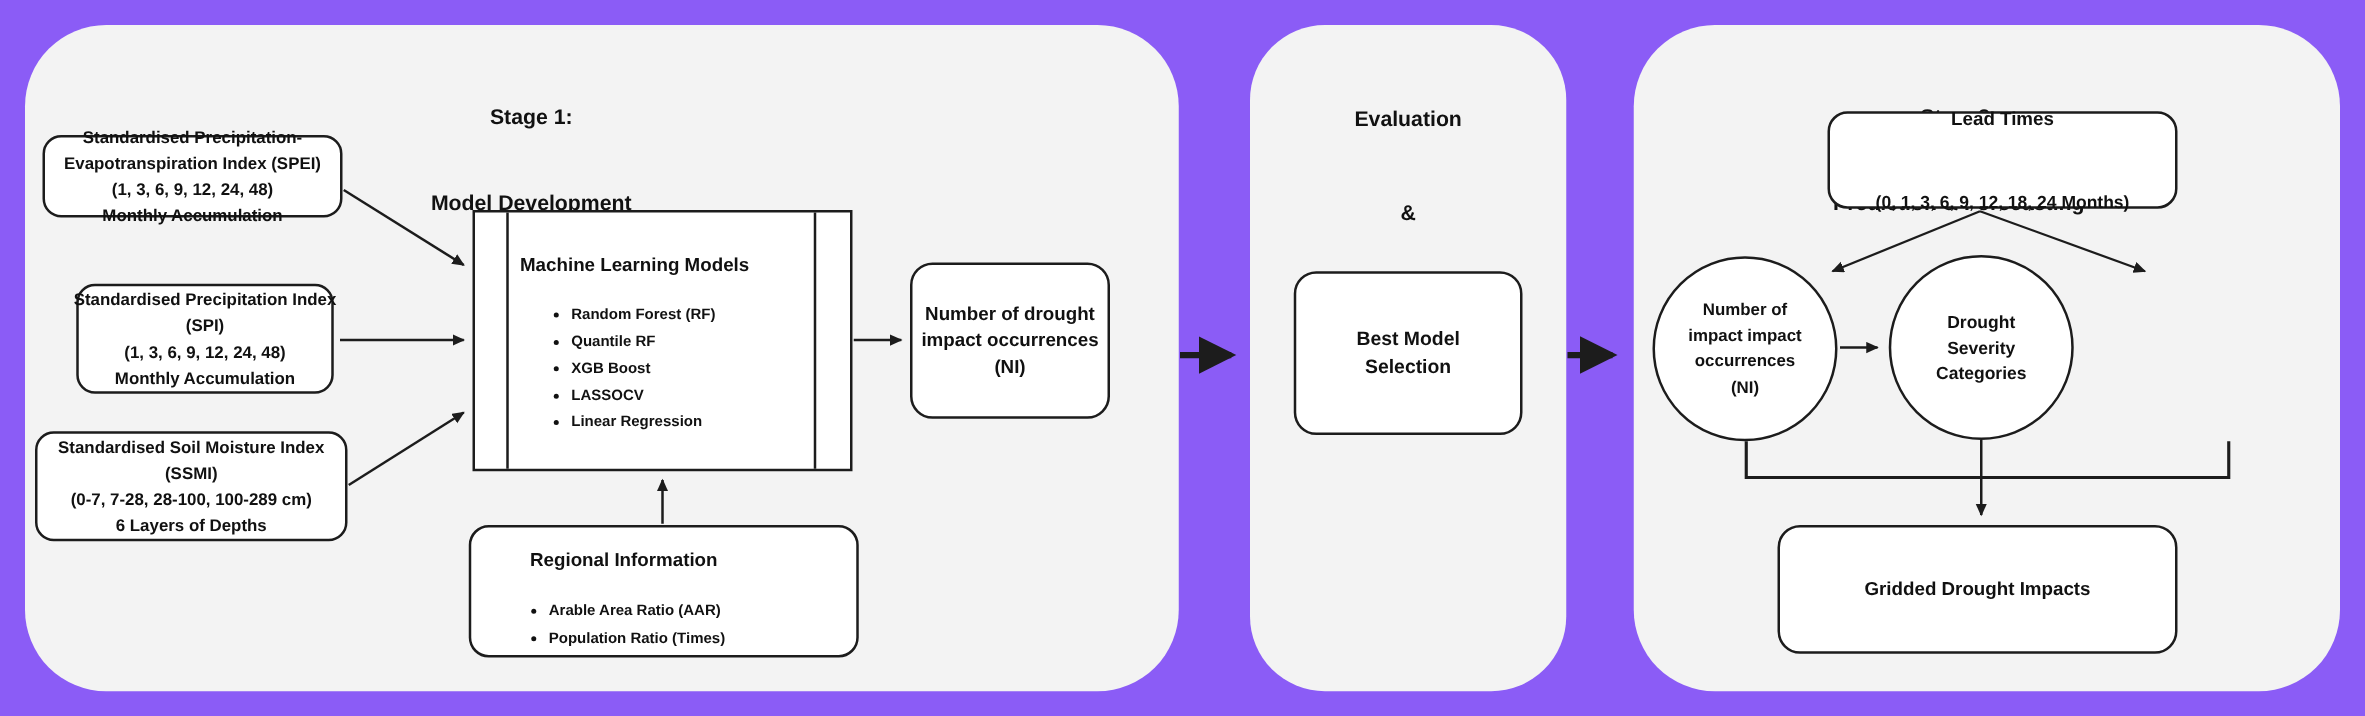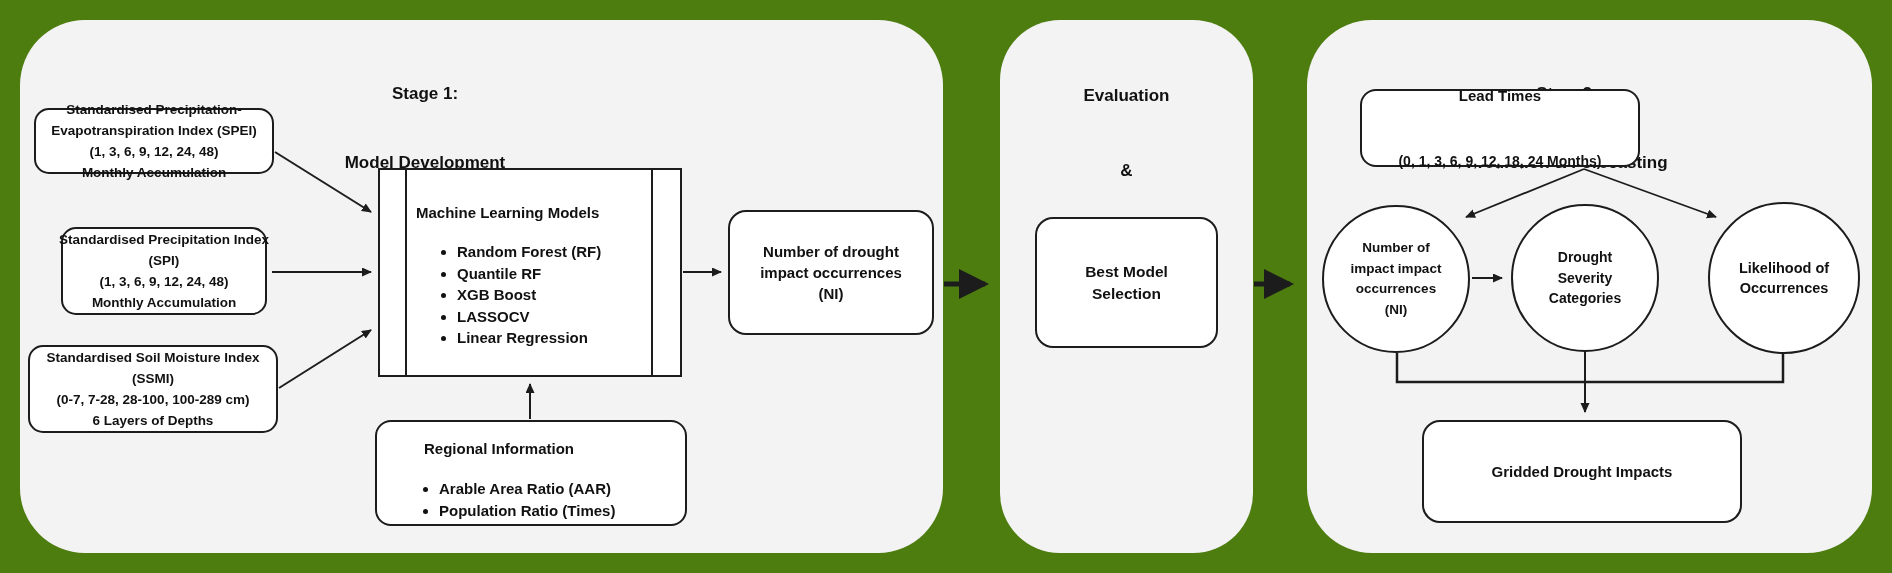--- a/index.html
+++ b/index.html
@@ -1,37 +1,37 @@
 <!DOCTYPE html>
 <html><head>
 <meta charset="utf-8">
 <style>
   html,body{margin:0;padding:0;background:#ffffff;}
   .canvas{
     position:relative;width:1892px;height:573px;overflow:hidden;
     font-family:"Liberation Sans",sans-serif;font-weight:bold;color:#111;
-    background:#4d7c0f;
+    background:#8b5cf6;
   }
   .panel{position:absolute;background:#f3f3f3;border-radius:65px;}
   .panel-title{position:absolute;text-align:center;font-size:17px;line-height:23px;white-space:pre;}
   .node{
     position:absolute;background:#ffffff;border:2px solid #1c1c1c;
     display:flex;flex-direction:column;align-items:center;justify-content:center;
     text-align:center;box-sizing:border-box;
   }
   .rounded{border-radius:16px;}
   .line{white-space:nowrap;}
   .sm{font-size:13.5px;line-height:21px;}
   .md{font-size:15px;line-height:21px;}
   .circle{border-radius:50%;font-size:13.5px;line-height:20.5px;}
   
   .ml-box{position:absolute;background:#fff;border:2px solid #1c1c1c;box-sizing:border-box;}
   .ml-vline{position:absolute;top:0;bottom:0;width:2px;background:#1c1c1c;}
   .ml-title{position:absolute;font-size:15px;line-height:21px;white-space:nowrap;}
-  .blist{position:absolute;margin:0;list-style:disc;font-size:15px;line-height:21.5px;}
+  .blist{position:absolute;margin:0;list-style:disc;font-size:12px;line-height:21.5px;}
   .blist li{white-space:nowrap;}
   .reg-title{position:absolute;font-size:15px;line-height:21px;white-space:nowrap;}
   svg.overlay{position:absolute;left:0;top:0;pointer-events:none;}
 </style>
 </head>
 <body>
 
 <div class="canvas">
 
   <div class="panel" style="left:20px;top:20px;width:923px;height:533px;"></div>
@@ -79,61 +79,57 @@
     <div class="ml-title" style="left:36px;top:32px;">Machine Learning Models</div>
     <ul class="blist" style="left:59px;top:71px;padding-left:18px;">
       <li>Random Forest (RF)</li>
       <li>Quantile RF</li>
       <li>XGB Boost</li>
       <li>LASSOCV</li>
       <li>Linear Regression</li>
     </ul>
   </div>
 
-  <div class="node md" style="left:728px;top:210px;width:206px;height:125px;border-radius:18px;">
+  <div class="node md" style="left:728px;top:210px;width:160px;height:125px;border-radius:18px;">
     <div class="line">Number of drought</div>
     <div class="line">impact occurrences</div>
     <div class="line">(NI)</div>
   </div>
 
   <div class="ml-box rounded" style="left:375px;top:420px;width:312px;height:106px;">
     <div class="reg-title" style="left:47px;top:16px;">Regional Information</div>
     <ul class="blist" style="left:44px;top:56px;padding-left:18px;">
       <li>Arable Area Ratio (AAR)</li>
       <li>Population Ratio (Times)</li>
     </ul>
   </div>
 
   <div class="node" style="left:1035px;top:217px;width:183px;height:131px;border-radius:18px;font-size:15.5px;line-height:22px;">
     <div class="line">Best Model</div>
     <div class="line">Selection</div>
   </div>
 
-  <div class="node" style="left:1360px;top:89px;width:280px;height:78px;border-radius:16px;">
+  <div class="node" style="left:1462px;top:89px;width:280px;height:78px;border-radius:16px;">
     <div class="line" style="font-size:15px;line-height:21px;">Lead Times</div>
     <div class="line" style="font-size:14px;line-height:22px;margin-top:44px;">(0, 1, 3, 6, 9, 12, 18, 24 Months)</div>
   </div>
 
   <div class="node circle" style="left:1322px;top:205px;width:148px;height:148px;">
     <div class="line">Number of</div>
     <div class="line">impact impact</div>
     <div class="line">occurrences</div>
     <div class="line">(NI)</div>
   </div>
 
   <div class="node circle" style="left:1511px;top:204px;width:148px;height:148px;font-size:14px;">
     <div class="line">Drought</div>
     <div class="line">Severity</div>
     <div class="line">Categories</div>
   </div>
 
-  <div class="node circle" style="left:1708px;top:202px;width:152px;height:152px;font-size:14.5px;">
-    <div class="line">Likelihood of</div>
-    <div class="line">Occurrences</div>
-  </div>
 
   <div class="node md" style="left:1422px;top:420px;width:320px;height:103px;border-radius:18px;">
     <div class="line">Gridded Drought Impacts</div>
   </div>
 
   <svg class="overlay" width="1892" height="573" viewBox="0 0 1892 573">
     <defs>
       <marker id="ah" markerWidth="11" markerHeight="10" refX="9" refY="4.5" orient="auto" markerUnits="userSpaceOnUse">
         <path d="M0,0 L10,4.5 L0,9 z" fill="#1c1c1c"></path>
       </marker>

